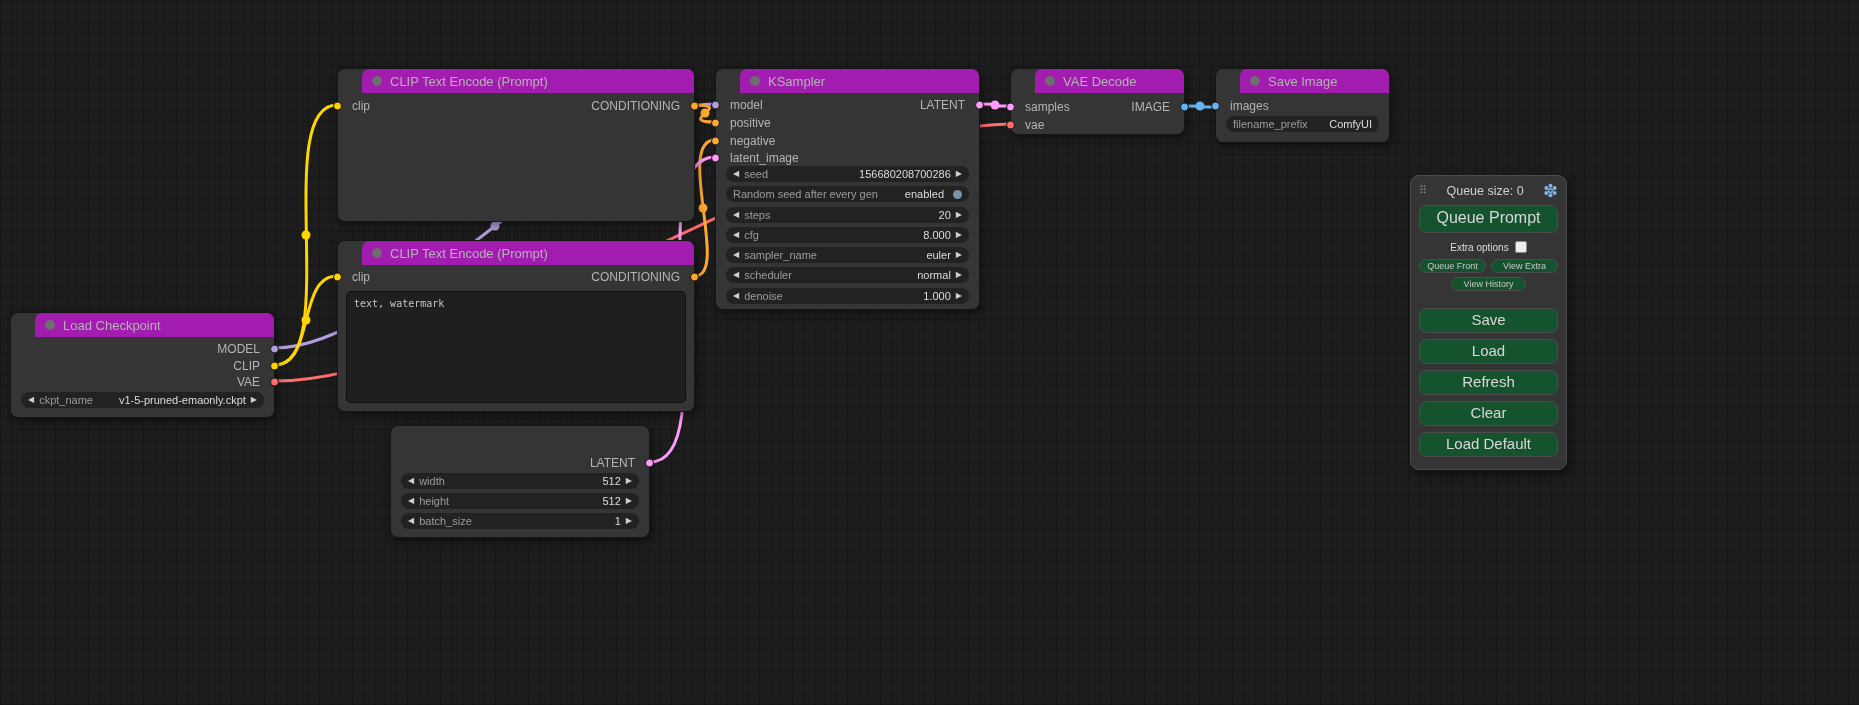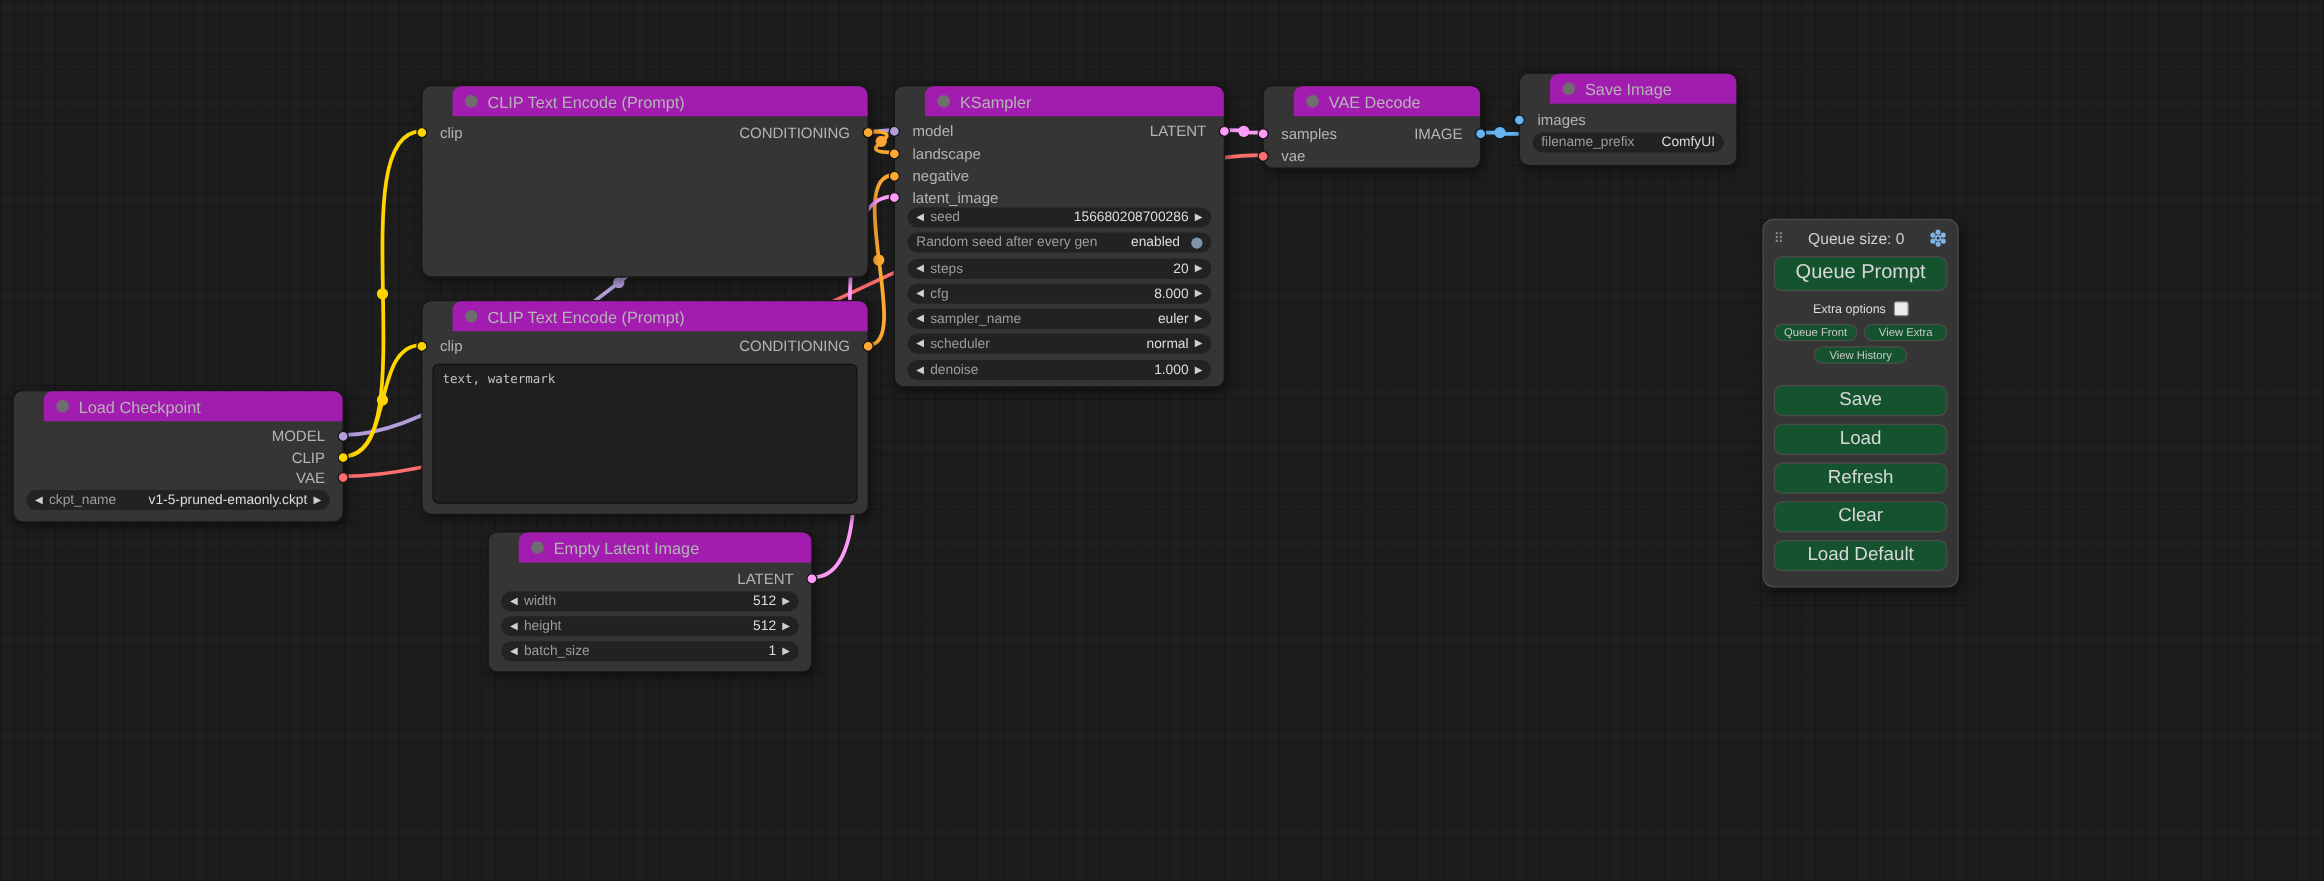--- a/index.html
+++ b/index.html
@@ -140,24 +140,20 @@
       <span>clip</span>
     </div>
     <div class="slot out" style="top:28px">
       <span>CONDITIONING</span>
       <span class="port c-cond"></span>
     </div>
     <div class="textarea" style="top:50px;bottom:8px">text, watermark</div>
   </div>
 
   <div class="node" style="left:390px;top:425px;width:260px;height:113px">
-    <div class="ntitle">
-      <span class="cdot"></span>
-      <span>Empty Latent Image</span>
-    </div>
     <div class="slot out" style="top:29px">
       <span>LATENT</span>
       <span class="port c-latent"></span>
     </div>
     <div class="widget" style="top:47px">
       <span class="warrow">◀</span>
       <span class="wname">width</span>
       <span class="wval">512</span>
       <span class="warrow">▶</span>
     </div>
@@ -183,21 +179,21 @@
     <div class="slot in" style="top:28px">
       <span class="port c-model"></span>
       <span>model</span>
     </div>
     <div class="slot out" style="top:28px">
       <span>LATENT</span>
       <span class="port c-latent"></span>
     </div>
     <div class="slot in" style="top:46px">
       <span class="port c-cond"></span>
-      <span>landscape</span>
+      <span>positive</span>
     </div>
     <div class="slot in" style="top:64px">
       <span class="port c-cond"></span>
       <span>negative</span>
     </div>
     <div class="slot in" style="top:81px">
       <span class="port c-latent"></span>
       <span>latent_image</span>
     </div>
     <div class="widget" style="top:97px">
@@ -255,21 +251,21 @@
     <div class="slot out" style="top:30px">
       <span>IMAGE</span>
       <span class="port c-image"></span>
     </div>
     <div class="slot in" style="top:48px">
       <span class="port c-vae"></span>
       <span>vae</span>
     </div>
   </div>
 
-  <div class="node" style="left:1215px;top:58px;width:175px;height:75px">
+  <div class="node" style="left:1215px;top:68px;width:175px;height:75px">
     <div class="ntitle">
       <span class="cdot"></span>
       <span>Save Image</span>
     </div>
     <div class="slot in" style="top:29px">
       <span class="port c-image"></span>
       <span>images</span>
     </div>
     <div class="widget" style="top:47px">
       <span class="wname">filename_prefix</span>

